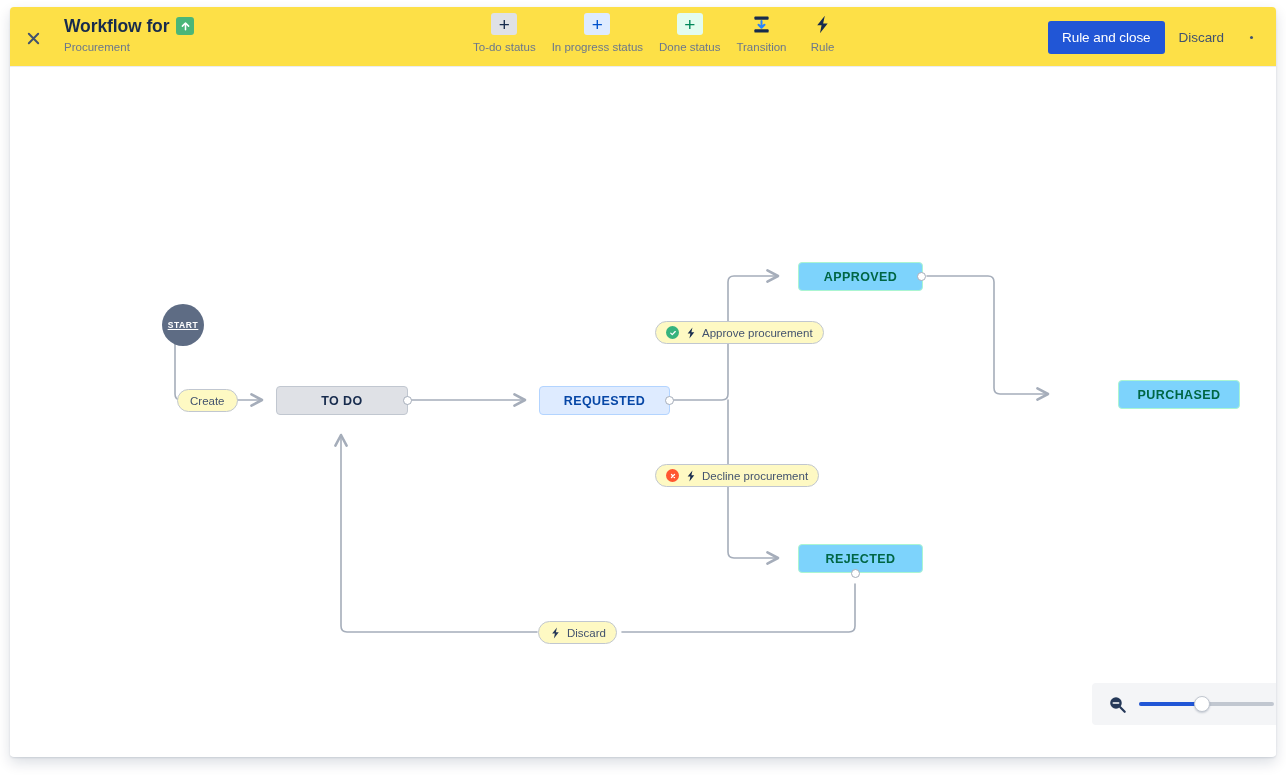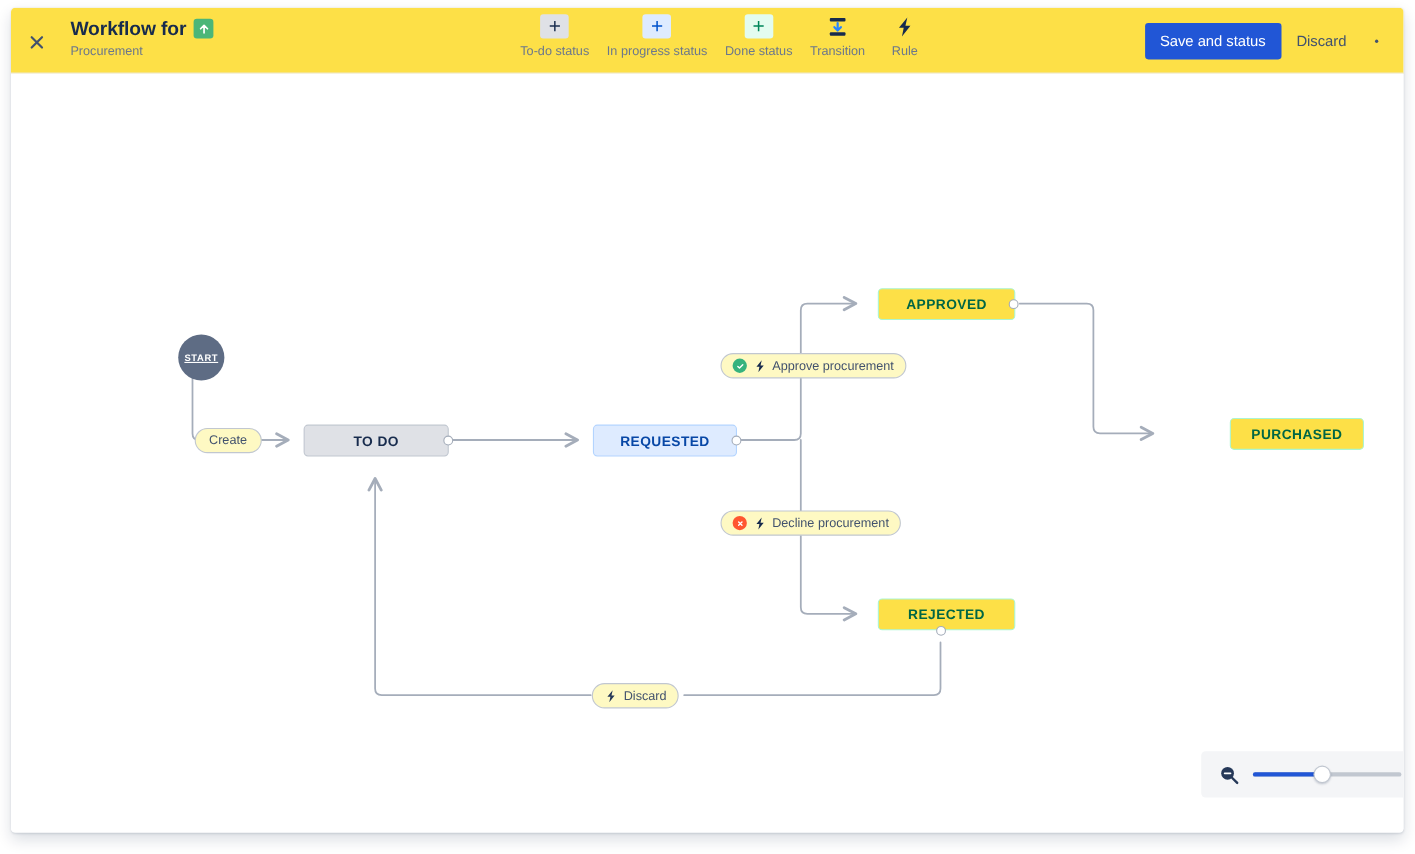--- a/index.html
+++ b/index.html
@@ -107,21 +107,21 @@
   .canvas svg.edges { position: absolute; left:0; top:0; }
 
   .node {
     position: absolute;
     display: flex; align-items: center; justify-content: center;
     font-size: 12.5px; font-weight: bold; letter-spacing: 0.4px;
     border-radius: 4px; cursor: pointer; user-select: none;
   }
   .node-todo { background:#dfe1e6; border:1px solid #c1c7d0; color:#172b4d; }
   .node-prog { background:#deebff; border:1px solid #b3d4ff; color:#0747a6; }
-  .node-done { background:#fde047; border:1px solid #abf5d1; color:#006644; }
+  .node-done { background:#7dd3fc; border:1px solid #abf5d1; color:#006644; }
 
   .start-node {
     position: absolute;
     width: 42px; height: 42px; border-radius: 50%;
     background: #5e6c84; color:#ffffff;
     display:flex; align-items:center; justify-content:center;
     font-size: 8.5px; font-weight: bold; letter-spacing: 0.6px;
     cursor: pointer; user-select:none;text-decoration:underline;
   }
 
@@ -223,21 +223,21 @@
           <svg width="17" height="19" viewBox="0 0 14 18" aria-hidden="true">
             <path d="M9.2 0.8 L2.0 9.6 L6.1 9.6 L4.6 17.2 L11.9 8.0 L7.6 8.0 Z" fill="#172b4d"></path>
           </svg>
         </span>
         <span class="tool-label">Rule</span>
       </div>
 
     </div>
 
     <div class="header-right">
-      <button class="btn-primary">Save and status</button>
+      <button class="btn-primary">Rule and close</button>
       <button class="btn-subtle">Discard</button>
       <div class="more-btn">
         <span class="more-dot"></span>
       </div>
     </div>
   </div>
 
   <div class="canvas">
 
     <svg class="edges" width="1266" height="689">

